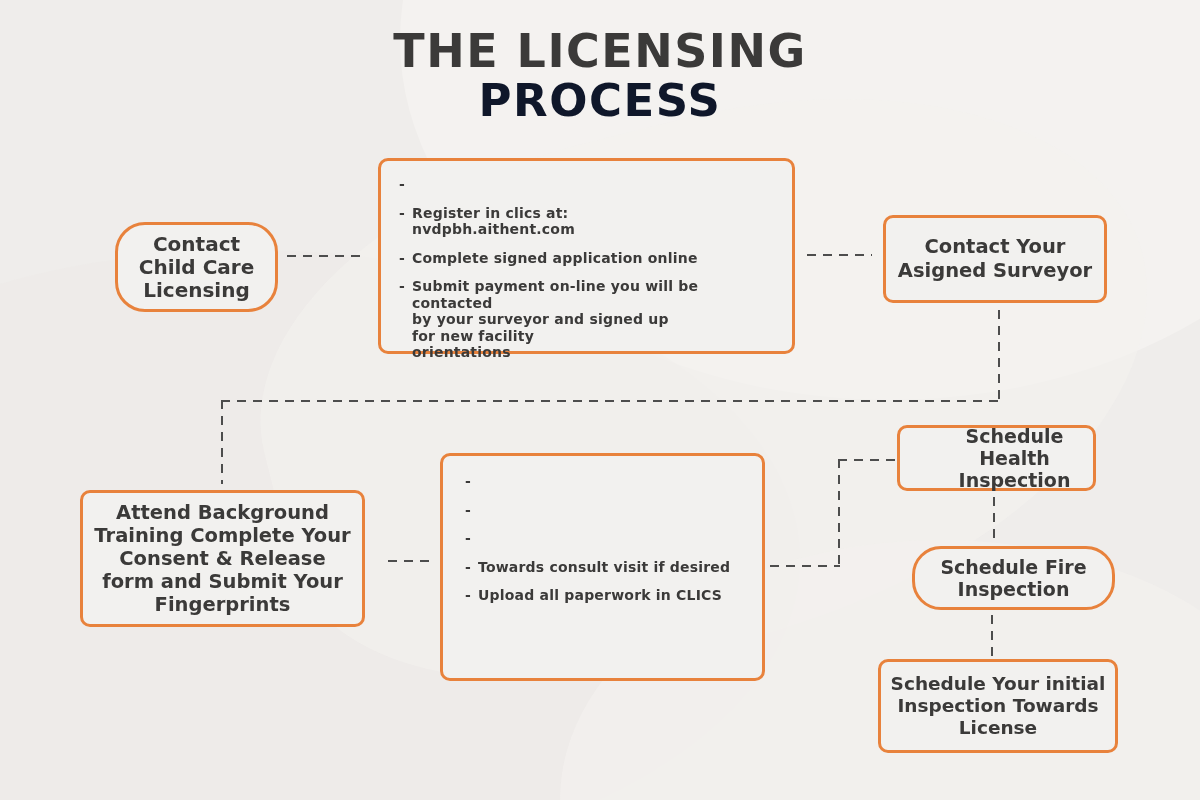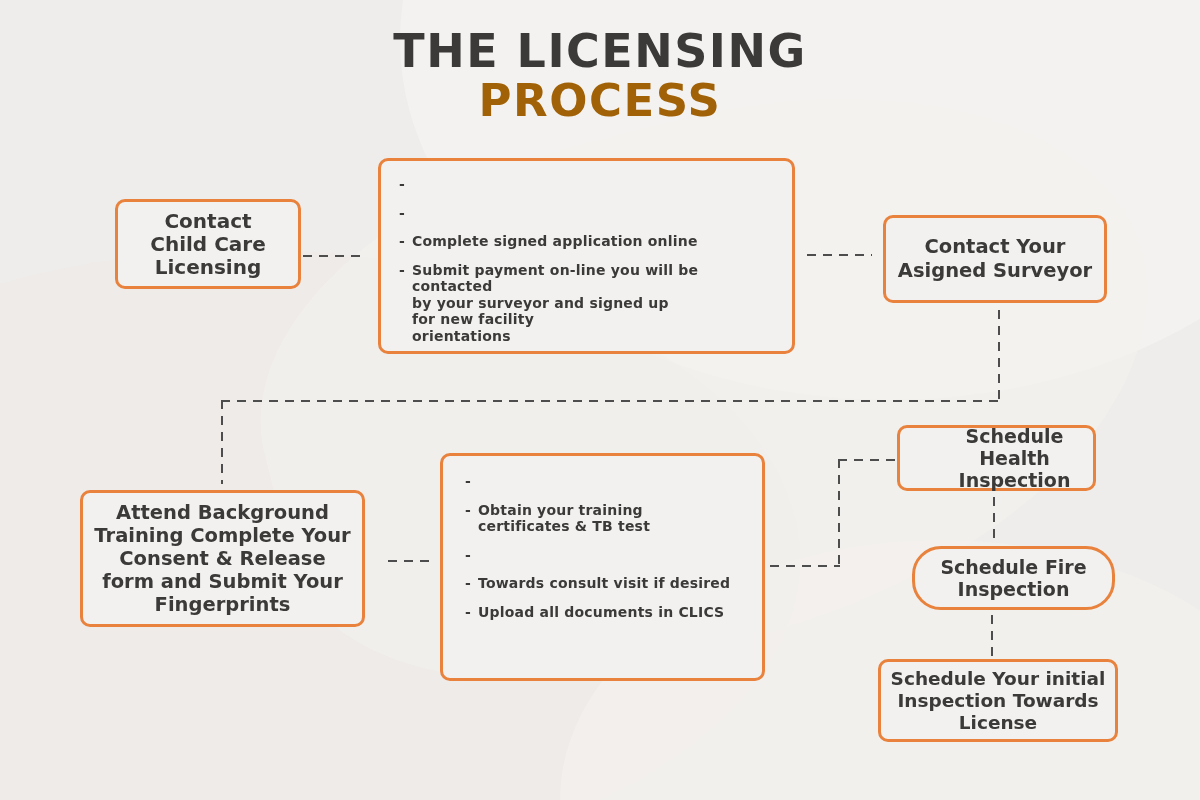--- a/index.html
+++ b/index.html
@@ -11,27 +11,27 @@
   
   .bg-shape { position:absolute; pointer-events:none; }
   .bg-1 { top:-320px; right:-180px; width:980px; height:720px; border-radius:50%; background:#f4f2f0; }
   .bg-2 { top:250px; left:-300px; width:1100px; height:620px; border-radius:50%; background:#ece9e7; opacity:.55; }
   .bg-3 { top:120px; left:260px; width:900px; height:520px; border-radius:48% 52% 60% 40%; background:#f3f1ef; opacity:.6; transform:rotate(-14deg); }
   .bg-4 { bottom:-260px; right:-120px; width:760px; height:520px; border-radius:50%; background:#f2f0ee; opacity:.8; }
 
   .title { position:absolute; top:26px; left:0; width:1200px; text-align:center; line-height:50px;
            font-weight:bold; letter-spacing:1.5px; }
   .title .t1 { display:block; font-size:46px; color:#3b3a39; }
-  .title .t2 { display:block; font-size:45px; color:#a16207; }
+  .title .t2 { display:block; font-size:45px; color:#0f172a; }
 
   .node { position:absolute; background:#f2f1ef; border:3px solid #e8823c; border-radius:10px;
           display:flex; align-items:center; justify-content:center; color:#3b3a39; }
   .node .label { text-align:center; font-weight:bold; white-space:pre-line; }
 
-  .n-contact   { left:115px; top:199px; width:186px; height:90px; }
+  .n-contact   { left:115px; top:222px; width:163px; height:90px;border-radius:30px; }
   .n-contact .label { font-size:20px; line-height:23px; }
 
   .n-app       { left:378px; top:158px; width:417px; height:196px; align-items:flex-start; justify-content:flex-start; }
   .n-prep      { left:440px; top:453px; width:325px; height:228px; align-items:flex-start; justify-content:flex-start; }
 
   .bullets { list-style:none; padding:15px 12px 12px 18px; width:100%; }
   .n-prep .bullets { padding:17px 10px 12px 22px; }
   .bullets li { display:flex; gap:7px; margin-bottom:12px; font-size:14px; line-height:16.5px;
                 font-weight:bold; color:#3b3a39; letter-spacing:.2px; }
   .bullets li:last-child { margin-bottom:0; }
@@ -43,21 +43,21 @@
 
   .n-attend    { left:80px;  top:490px; width:285px; height:137px; }
   .n-attend .label { font-size:19.5px; line-height:23px; }
 
   .n-health    { left:897px; top:425px; width:199px; height:66px;padding-left:36px; }
   .n-health .label { font-size:19px; line-height:22px; }
 
   .n-fire      { left:912px; top:546px; width:203px; height:64px;border-radius:29px; }
   .n-fire .label { font-size:19px; line-height:22px; }
 
-  .n-initial   { left:878px; top:659px; width:240px; height:83px; }
+  .n-initial   { left:878px; top:659px; width:240px; height:94px; }
   .n-initial .label { font-size:18.5px; line-height:22px; }
 
   
   .conn { position:absolute; pointer-events:none; }
   .conn.h { height:2.4px; background:repeating-linear-gradient(to right,#4d4d4d 0 9px,transparent 9px 16px); }
   .conn.v { width:2.4px;  background:repeating-linear-gradient(to bottom,#4d4d4d 0 9px,transparent 9px 16px); }
 
   .c1  { left:287px; top:255px; width:80px; }
   .c2  { left:807px; top:254px; width:65px; }
   .c3  { left:998px; top:310px; height:92px; }
@@ -103,20 +103,22 @@
 Licensing</span>
   </div>
 
   <div class="node n-app">
     <ul class="bullets">
       <li>
         <span class="marker">-</span>
       </li>
       <li>
         <span class="marker">-</span>
+        <span class="btext">Register in clics at:
+nvdpbh.aithent.com</span>
       </li>
       <li>
         <span class="marker">-</span>
         <span class="btext">Complete signed application online</span>
       </li>
       <li>
         <span class="marker">-</span>
         <span class="btext">Submit payment on-line you will be contacted
 by your surveyor and signed up
 for new facility
@@ -138,33 +140,31 @@
 Fingerprints</span>
   </div>
 
   <div class="node n-prep">
     <ul class="bullets">
       <li>
         <span class="marker">-</span>
       </li>
       <li>
         <span class="marker">-</span>
-        <span class="btext">Obtain your training
-certificates &amp; TB test</span>
       </li>
       <li>
         <span class="marker">-</span>
       </li>
       <li>
         <span class="marker">-</span>
         <span class="btext">Towards consult visit if desired</span>
       </li>
       <li>
         <span class="marker">-</span>
-        <span class="btext">Upload all documents in CLICS</span>
+        <span class="btext">Upload all paperwork in CLICS</span>
       </li>
     </ul>
   </div>
 
   <div class="node n-health">
     <span class="label">Schedule Health
 Inspection</span>
   </div>
 
   <div class="node n-fire">

